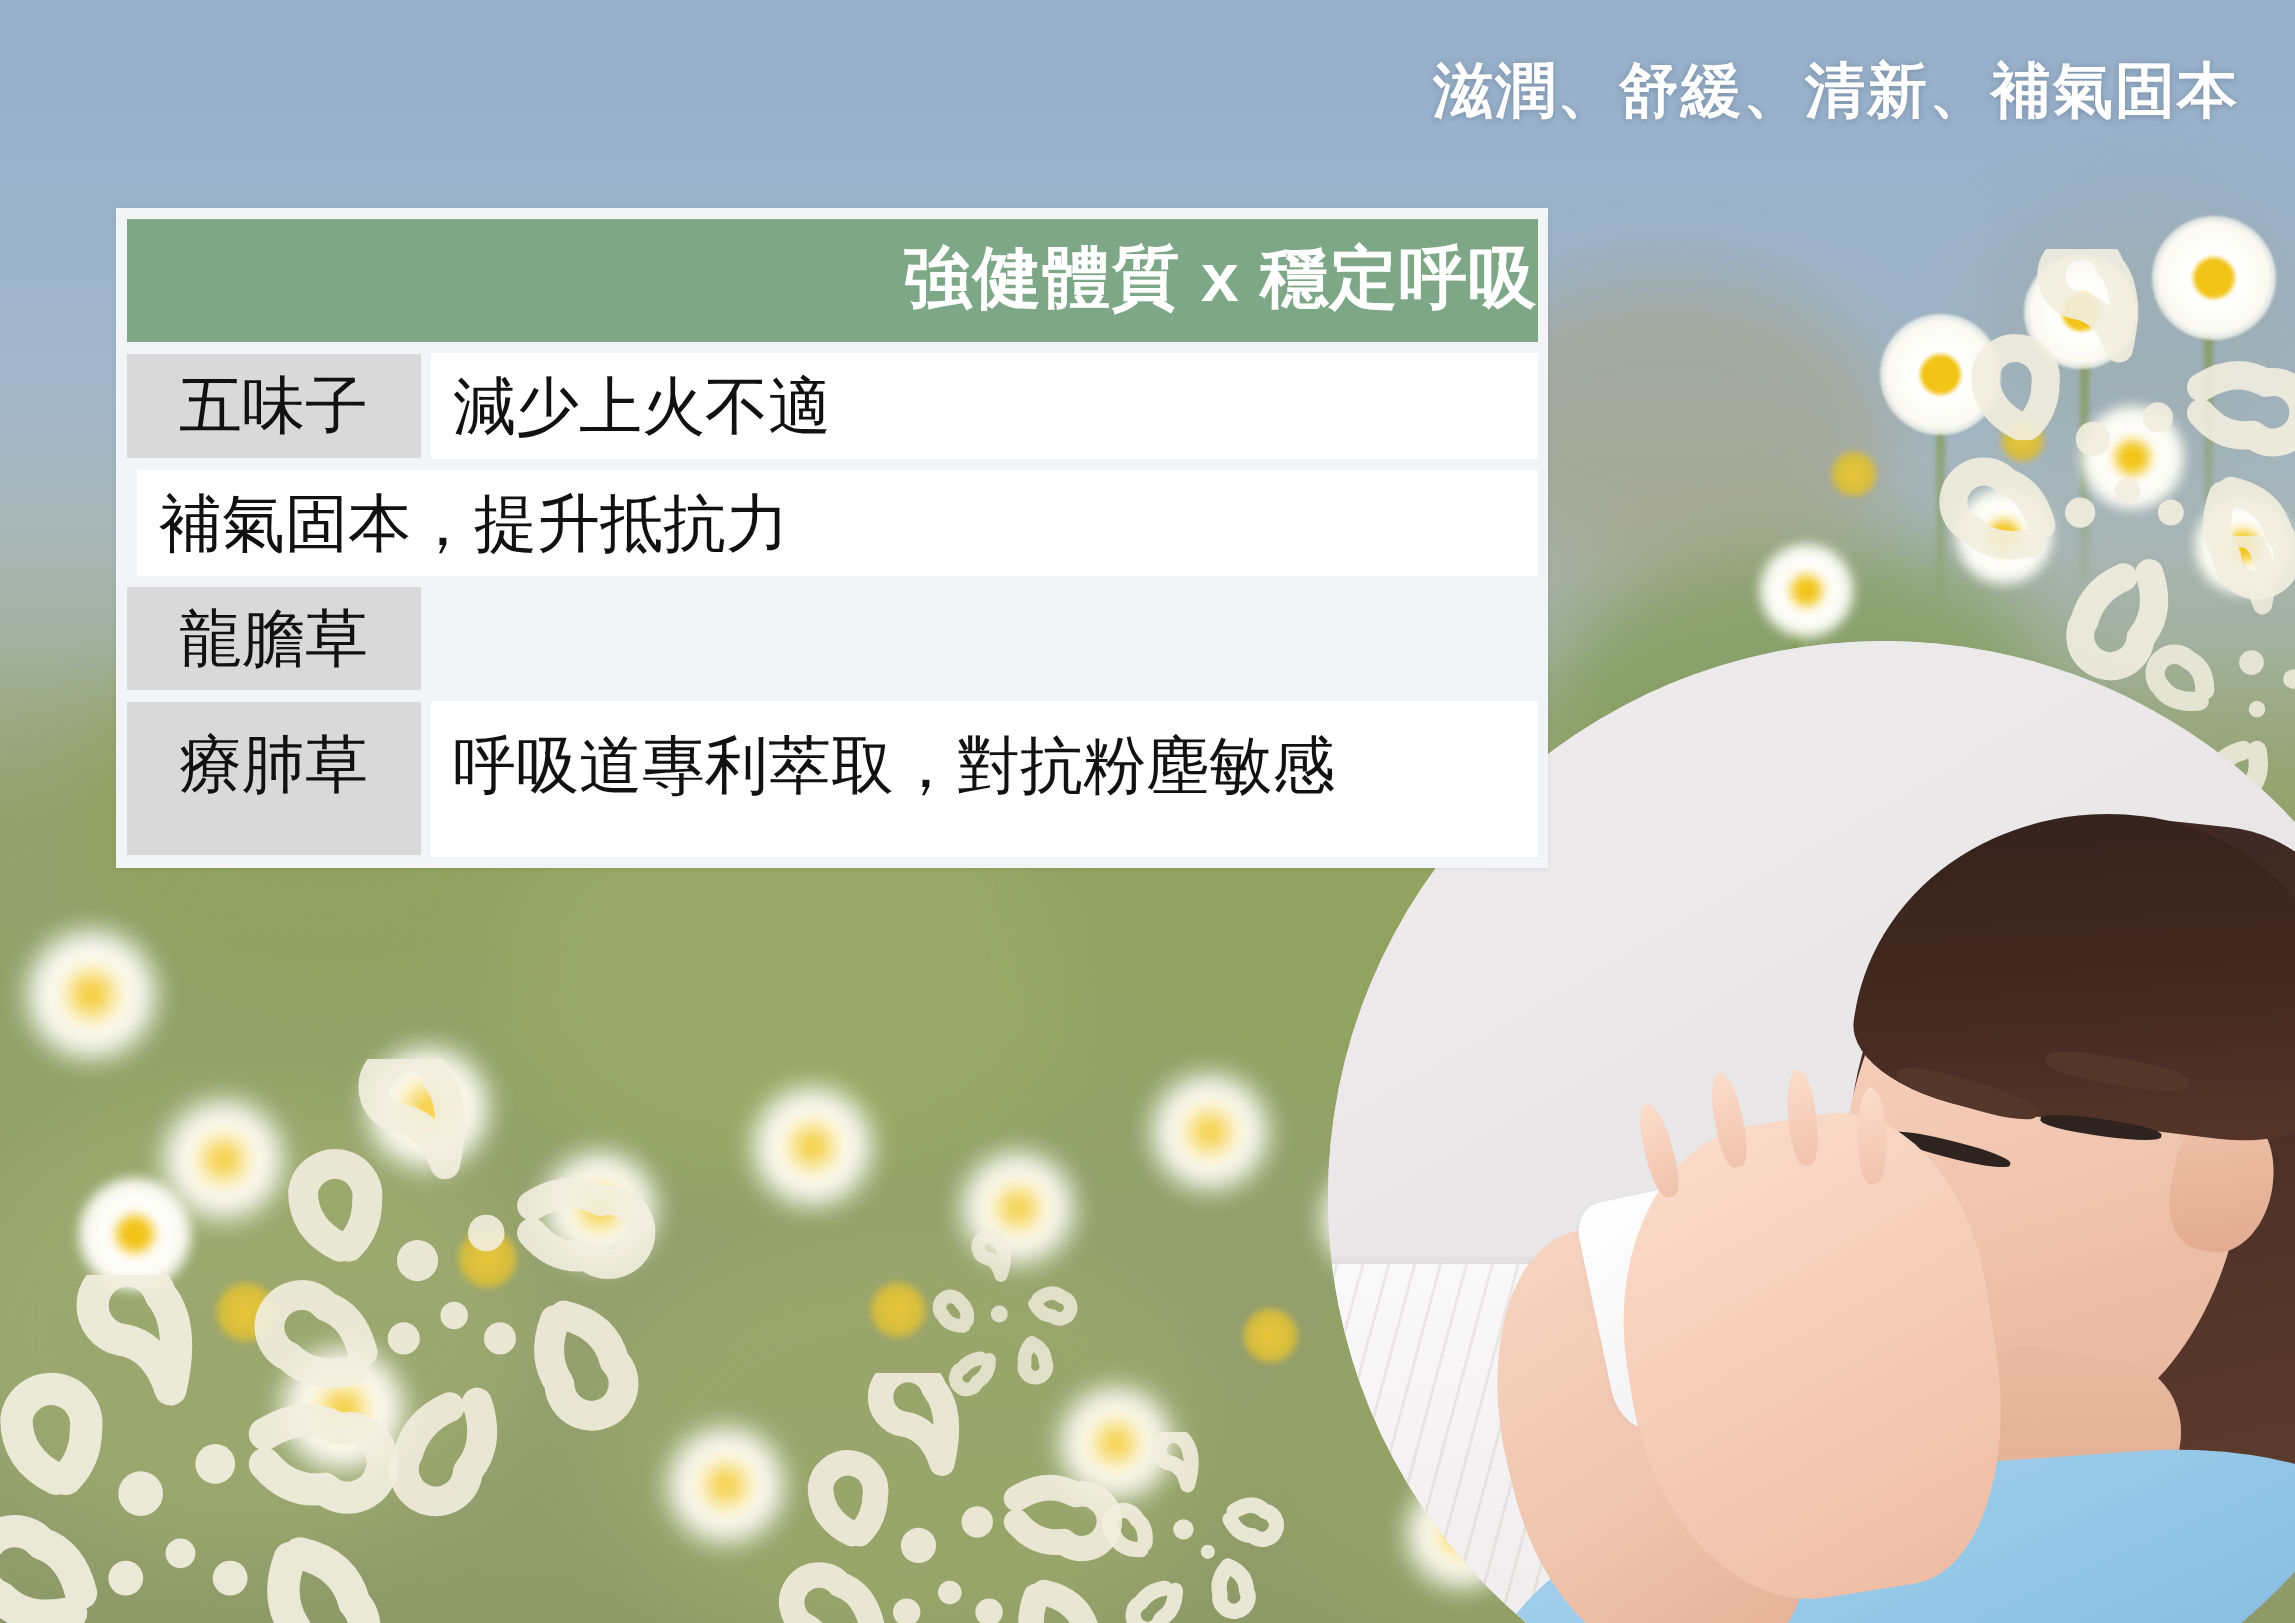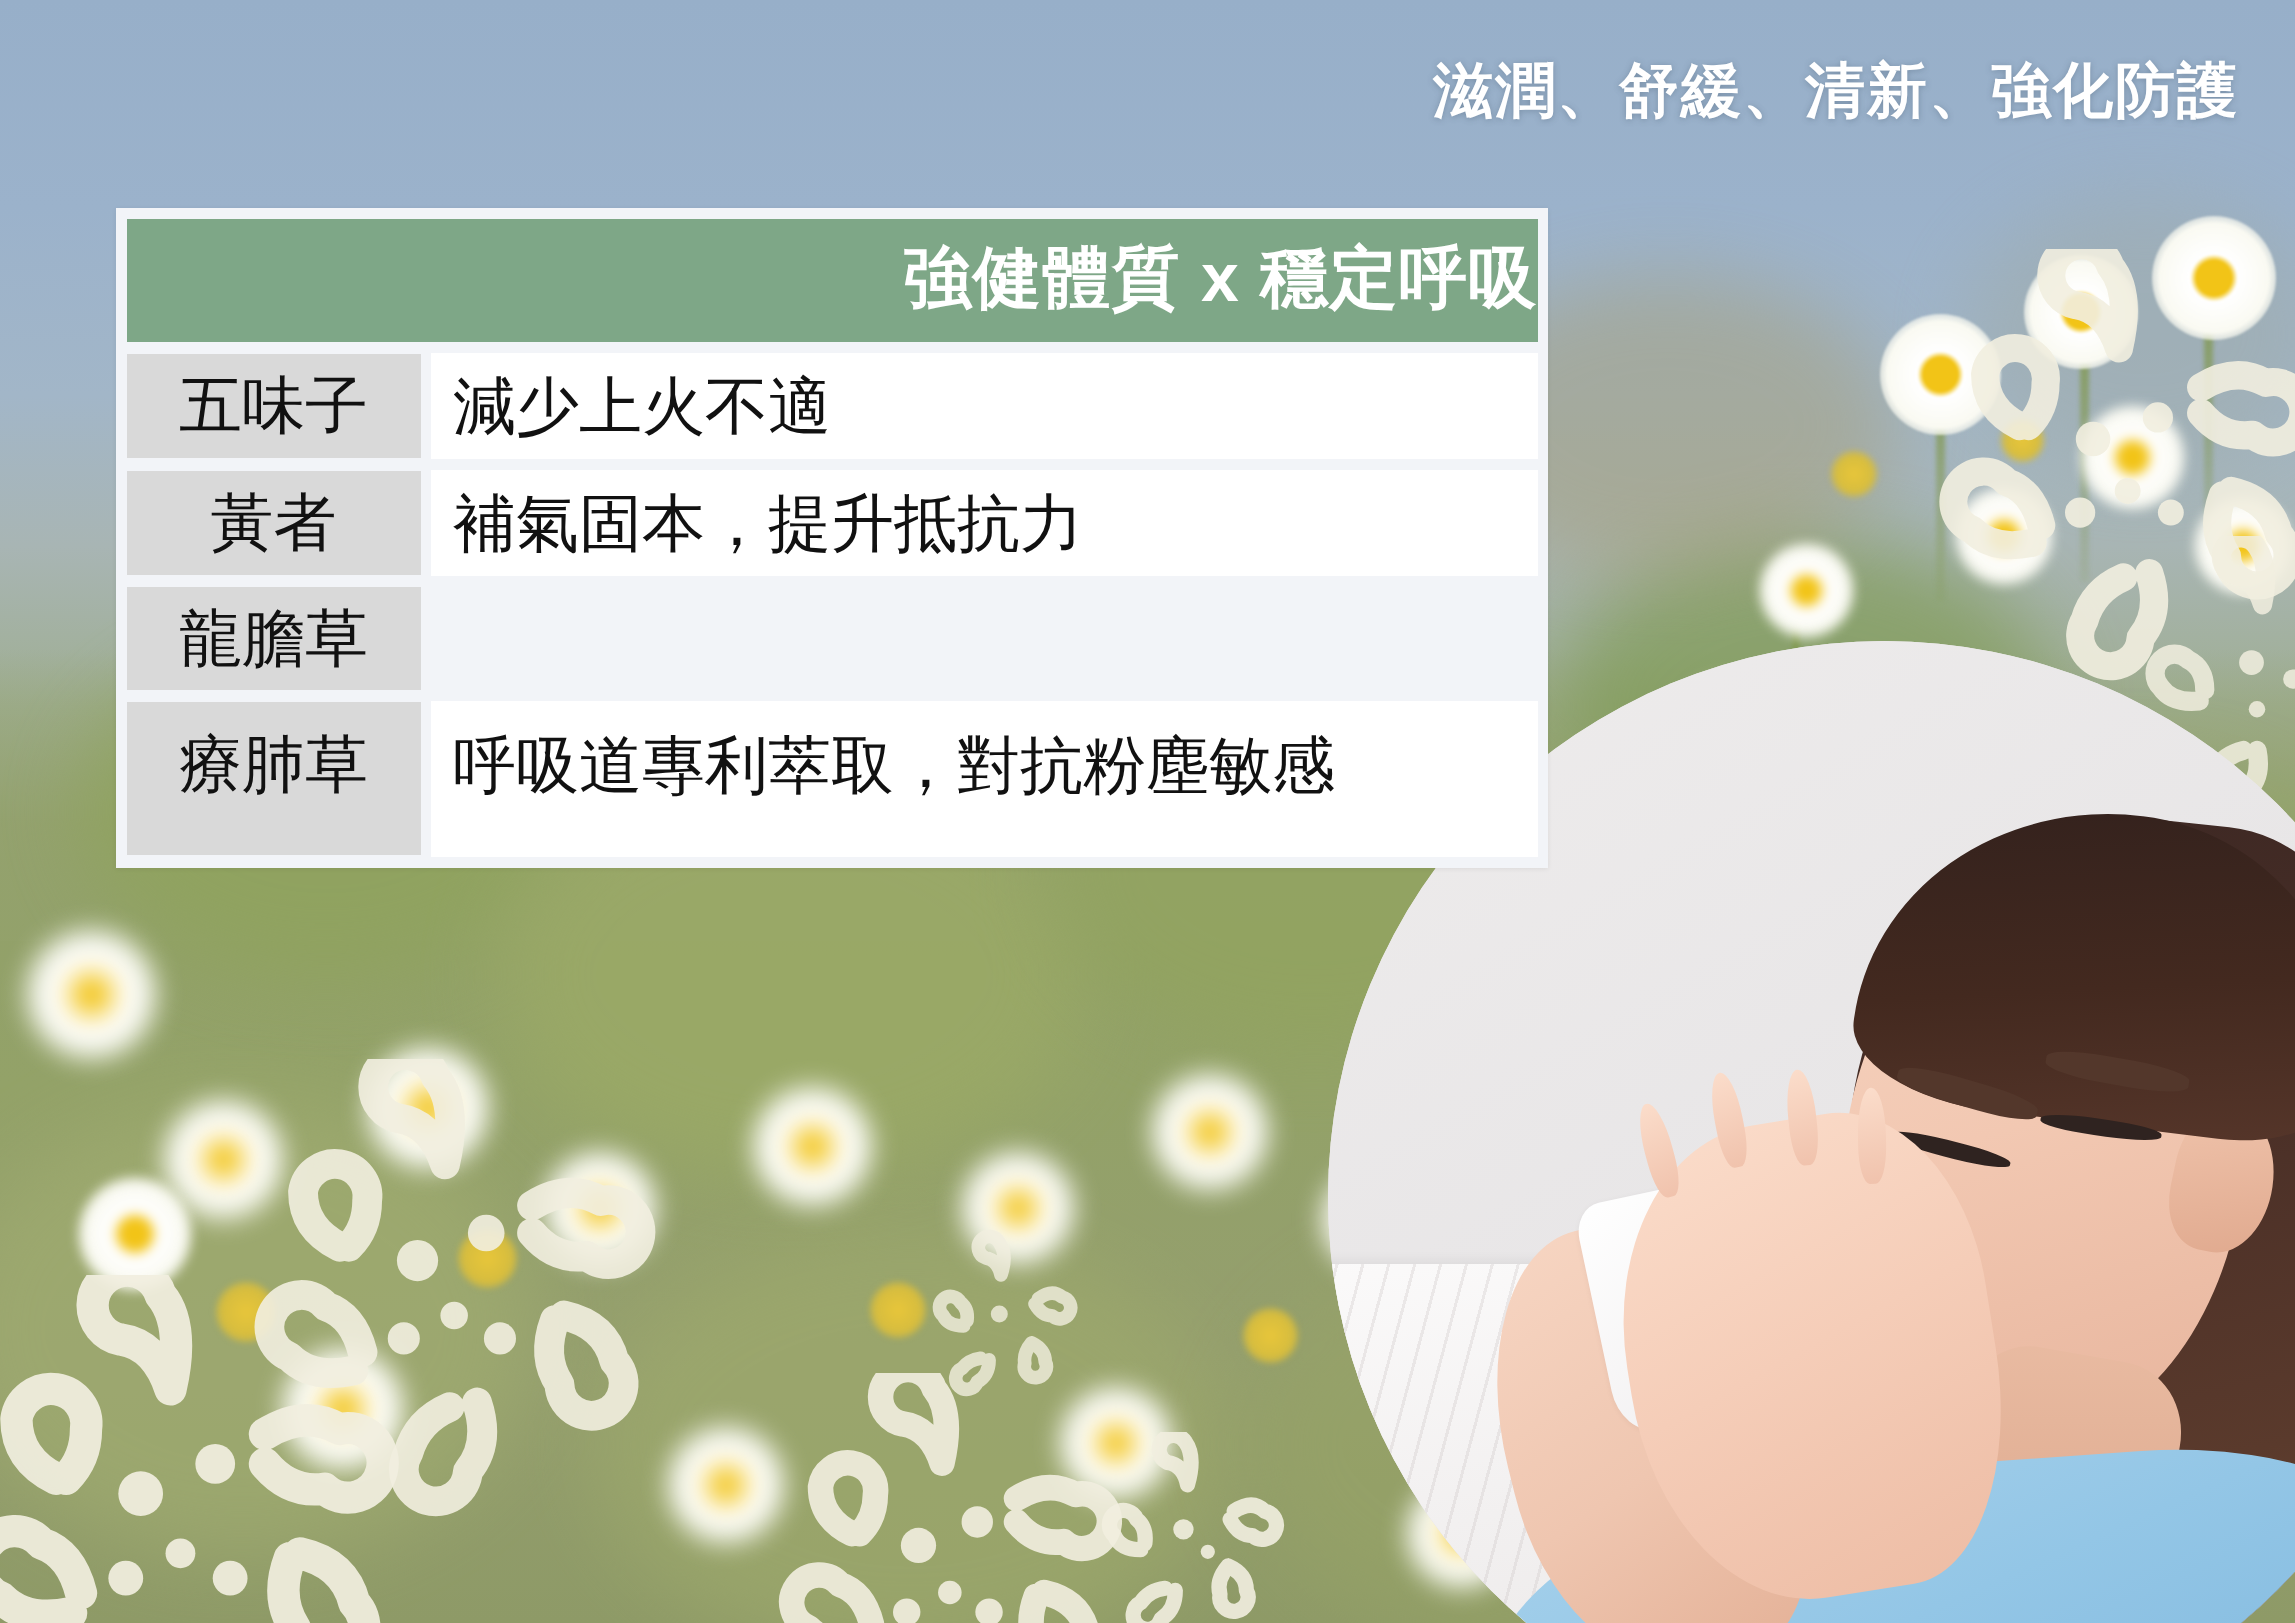--- a/index.html
+++ b/index.html
@@ -409,33 +409,32 @@
       <div class="tissue"></div>
       <div class="hand">
         <div class="finger" style="left:14%; top:-8%; transform:rotate(-6deg);"></div>
         <div class="finger" style="left:34%; top:-12%; transform:rotate(-2deg);"></div>
         <div class="finger" style="left:54%; top:-10%; transform:rotate(3deg);"></div>
         <div class="finger" style="left:72%; top:-4%; transform:rotate(8deg);"></div>
       </div>
     </div>
   </div>
 
-  <div id="tagline">滋潤、舒緩、清新、強化防護</div>
+  <div id="tagline">滋潤、舒緩、清新、補氣固本</div>
 
   <div id="table-card">
 
     <div id="table-header">強健體質 x 穩定呼吸</div>
 
     <div class="row">
       <div class="cell-label">五味子</div>
       <div class="cell-text">減少上火不適</div>
     </div>
 
     <div class="row">
-      <div class="cell-label">黃者</div>
       <div class="cell-text">補氣固本，提升抵抗力</div>
     </div>
 
     <div class="row">
       <div class="cell-label">龍膽草</div>
     </div>
 
     <div class="row tall">
       <div class="cell-label">療肺草</div>
       <div class="cell-text">呼吸道專利萃取，對抗粉塵敏感</div>

